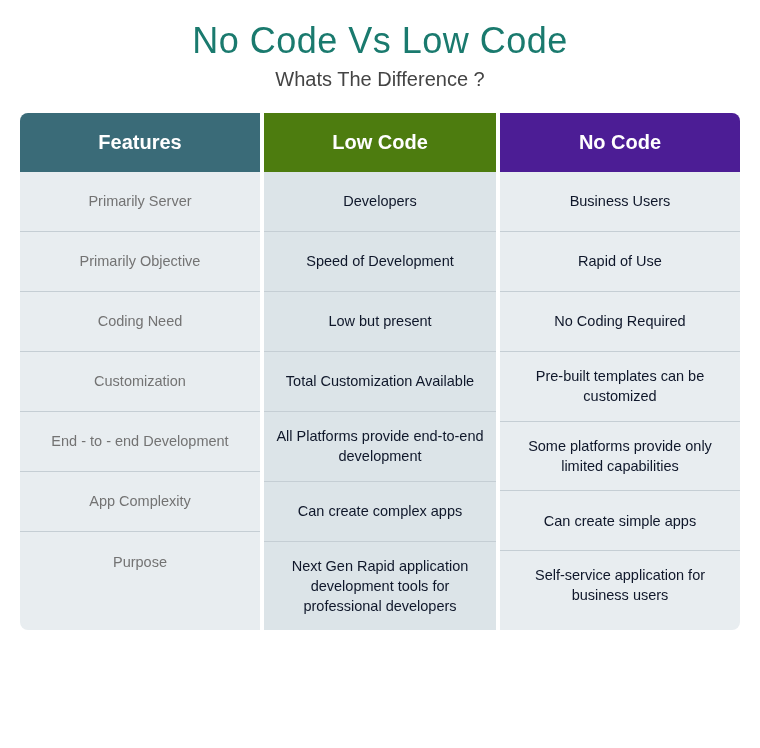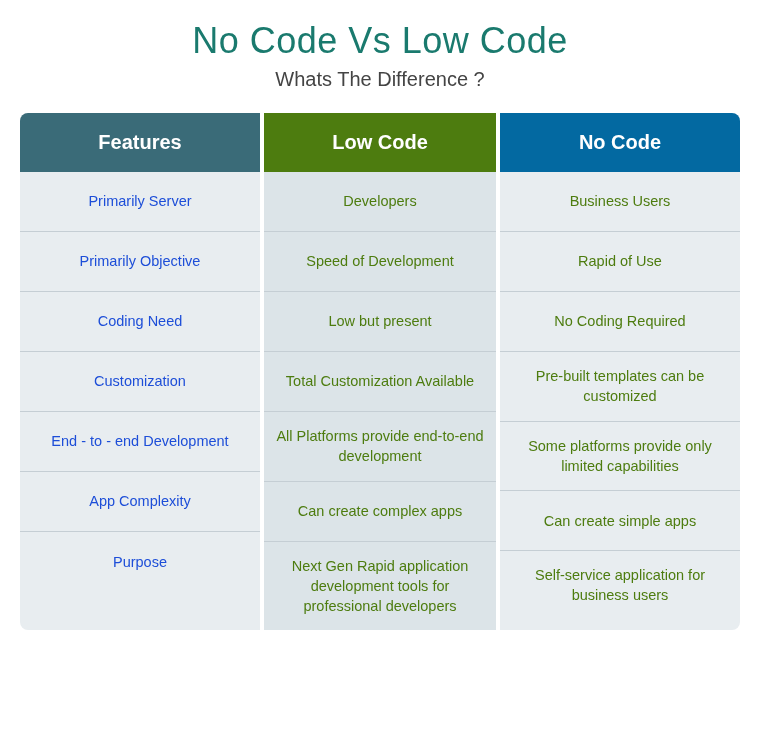--- a/index.html
+++ b/index.html
@@ -62,43 +62,43 @@
 
     .col:nth-child(1) .col-header {
       background: #3a6b78;
     }
 
     .col:nth-child(2) .col-header {
       background: #4d7c0f;
     }
 
     .col:nth-child(3) .col-header {
-      background: #0369a1;
+      background: #4c1d95;
     }
 
     .cell {
       text-align: center;
       padding: 14px 12px;
       font-size: 14.5px;
-      color: #4d7c0f;
+      color: #0f172a;
       border-bottom: 1px solid #c5ced4;
       min-height: 60px;
       display: flex;
       align-items: center;
       justify-content: center;
       line-height: 1.4;
     }
 
     .cell:last-child {
       border-bottom: none;
     }
 
     .col:nth-child(1) .cell {
       font-weight: 500;
-      color: #1d4ed8;
+      color: #737373;
     }
 
     .col:nth-child(2) .cell,
     .col:nth-child(3) .cell {
       font-weight: 400;
     }
   </style>
 </head>
 <body>
 

